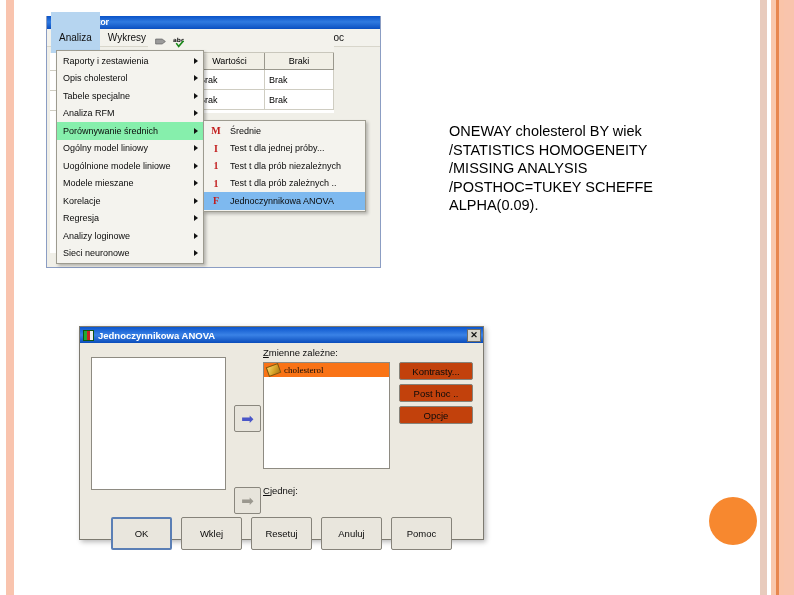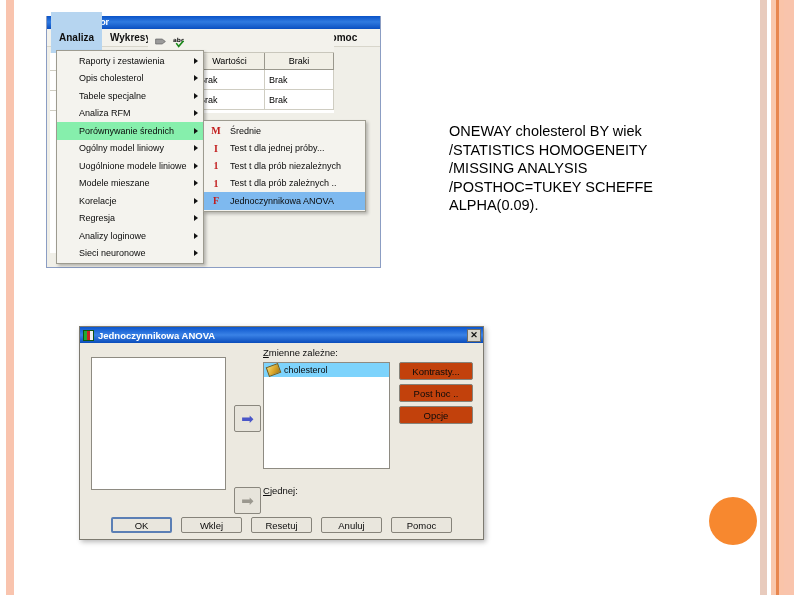--- a/index.html
+++ b/index.html
@@ -39,21 +39,21 @@
     color:#ffffff; font-size:9px; font-weight:bold;
     padding:1px 0 0 8px; white-space:nowrap; overflow:hidden;
     letter-spacing:-0.2px;
   }
   #spss-menubar {
     height:18px; background:#f3f2ec;
     border-bottom:1px solid #d8d6cb;
     display:flex; align-items:center; padding-left:4px;
     font-size:10px; color:#101010;
   }
-  .menubar-item { padding:20px 8px; white-space:nowrap;font-weight:bold; }
+  .menubar-item { padding:20px 8px; white-space:nowrap; }
   .menubar-item.active { background:#b6d5f0; }
 
   #spss-toolbar {
     position:absolute; left:148px; top:31px; width:186px; height:22px;
     background:#f3f2ec; border-bottom:1px solid #c9c7bc;
     display:flex; align-items:center; gap:6px; padding-left:6px;
   }
   .tool-icon { width:13px; height:13px; }
 
   
@@ -86,21 +86,21 @@
   #analiza-menu {
     position:absolute; left:56px; top:50px; width:148px;
     background:#f4f3ee;
     border:1px solid #9d9b90;
     box-shadow:2px 2px 3px rgba(0,0,0,0.25);
     padding:1px 0;
     font-size:9px; color:#0a0a0a;
   }
   .menu-item {
     height:17.5px; display:flex; align-items:center;
-    padding-left:22px; padding-right:4px; position:relative;
+    padding-left:6px; padding-right:4px; position:relative;
     white-space:nowrap;
   }
   .menu-item.highlight { background:#86efac; }
   .menu-item .arrow {
     position:absolute; right:5px; top:50%; transform:translateY(-50%);
     width:0; height:0; border-left:4px solid #121212;
     border-top:3.5px solid transparent; border-bottom:3.5px solid transparent;
   }
   .mnemo { text-decoration:underline; }
 
@@ -178,21 +178,21 @@
   }
 
   #dep-list {
     position:absolute; left:183px; top:19px; width:127px; height:107px;
     background:#ffffff; border:1px solid #8e8b82;
   }
   .var-row {
     display:flex; align-items:center; height:14px;
     padding-left:3px; font-size:9px; color:#0a0a0a; white-space:nowrap;
   }
-  .var-row.selected { background:#7dd3fc; }
+  .var-row.selected { background:#f97316;font-family:Liberation Serif, serif; }
   .var-icon {
     width:13px; height:10px; margin-right:4px; flex:0 0 auto;
     background:linear-gradient(135deg,#f5d76e 0%,#d8a52a 55%,#a87c17 100%);
     border:1px solid #7a5a0f;
     transform:rotate(-20deg);
   }
   #factor-field {
     position:absolute; left:183px; top:157px; width:127px; height:17px;
     background:#cfccc3; border:1px solid #8e8b82;
     display:flex; align-items:center; padding-left:3px;
@@ -206,21 +206,21 @@
   }
   #btn-kontrasty { top:19px; }
   #btn-posthoc   { top:41px; }
   #btn-opcje     { top:63px; }
 
   #dlg-footer {
     position:absolute; left:0; top:174px; width:100%;
     display:flex; justify-content:center; gap:9px;
   }
   .foot-btn {
-    width:61px; height:16px; background:#e9e6dd;
+    width:61px; height:33px; background:#e9e6dd;
     border:1px solid #86837a; border-radius:2px;
     font-size:9.5px; color:#0b0b0b;
     display:flex; align-items:center; justify-content:center;
   }
   .foot-btn.default { border:2px solid #5b7fb5; }
 </style>
 </head>
 <body>
 
 <div class="stripe" id="stripe-left"></div>

